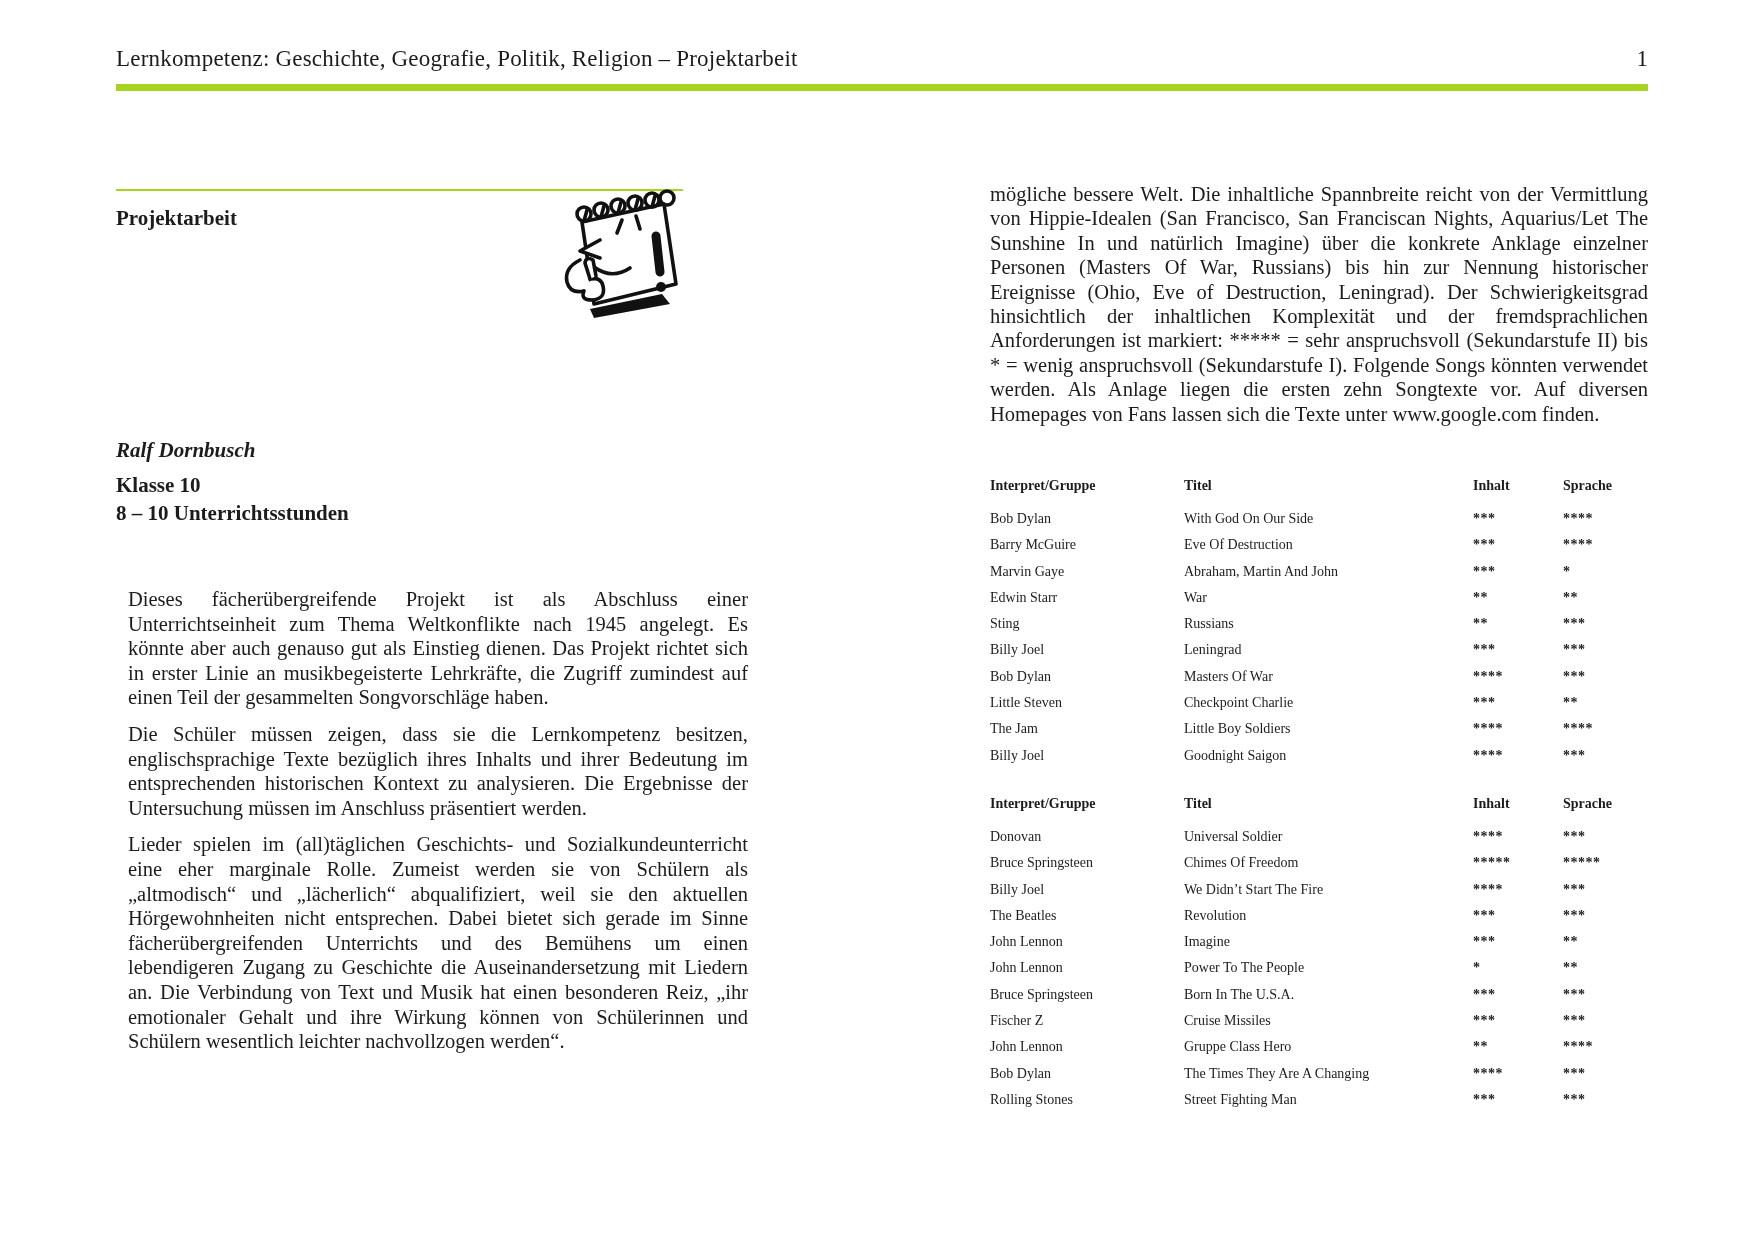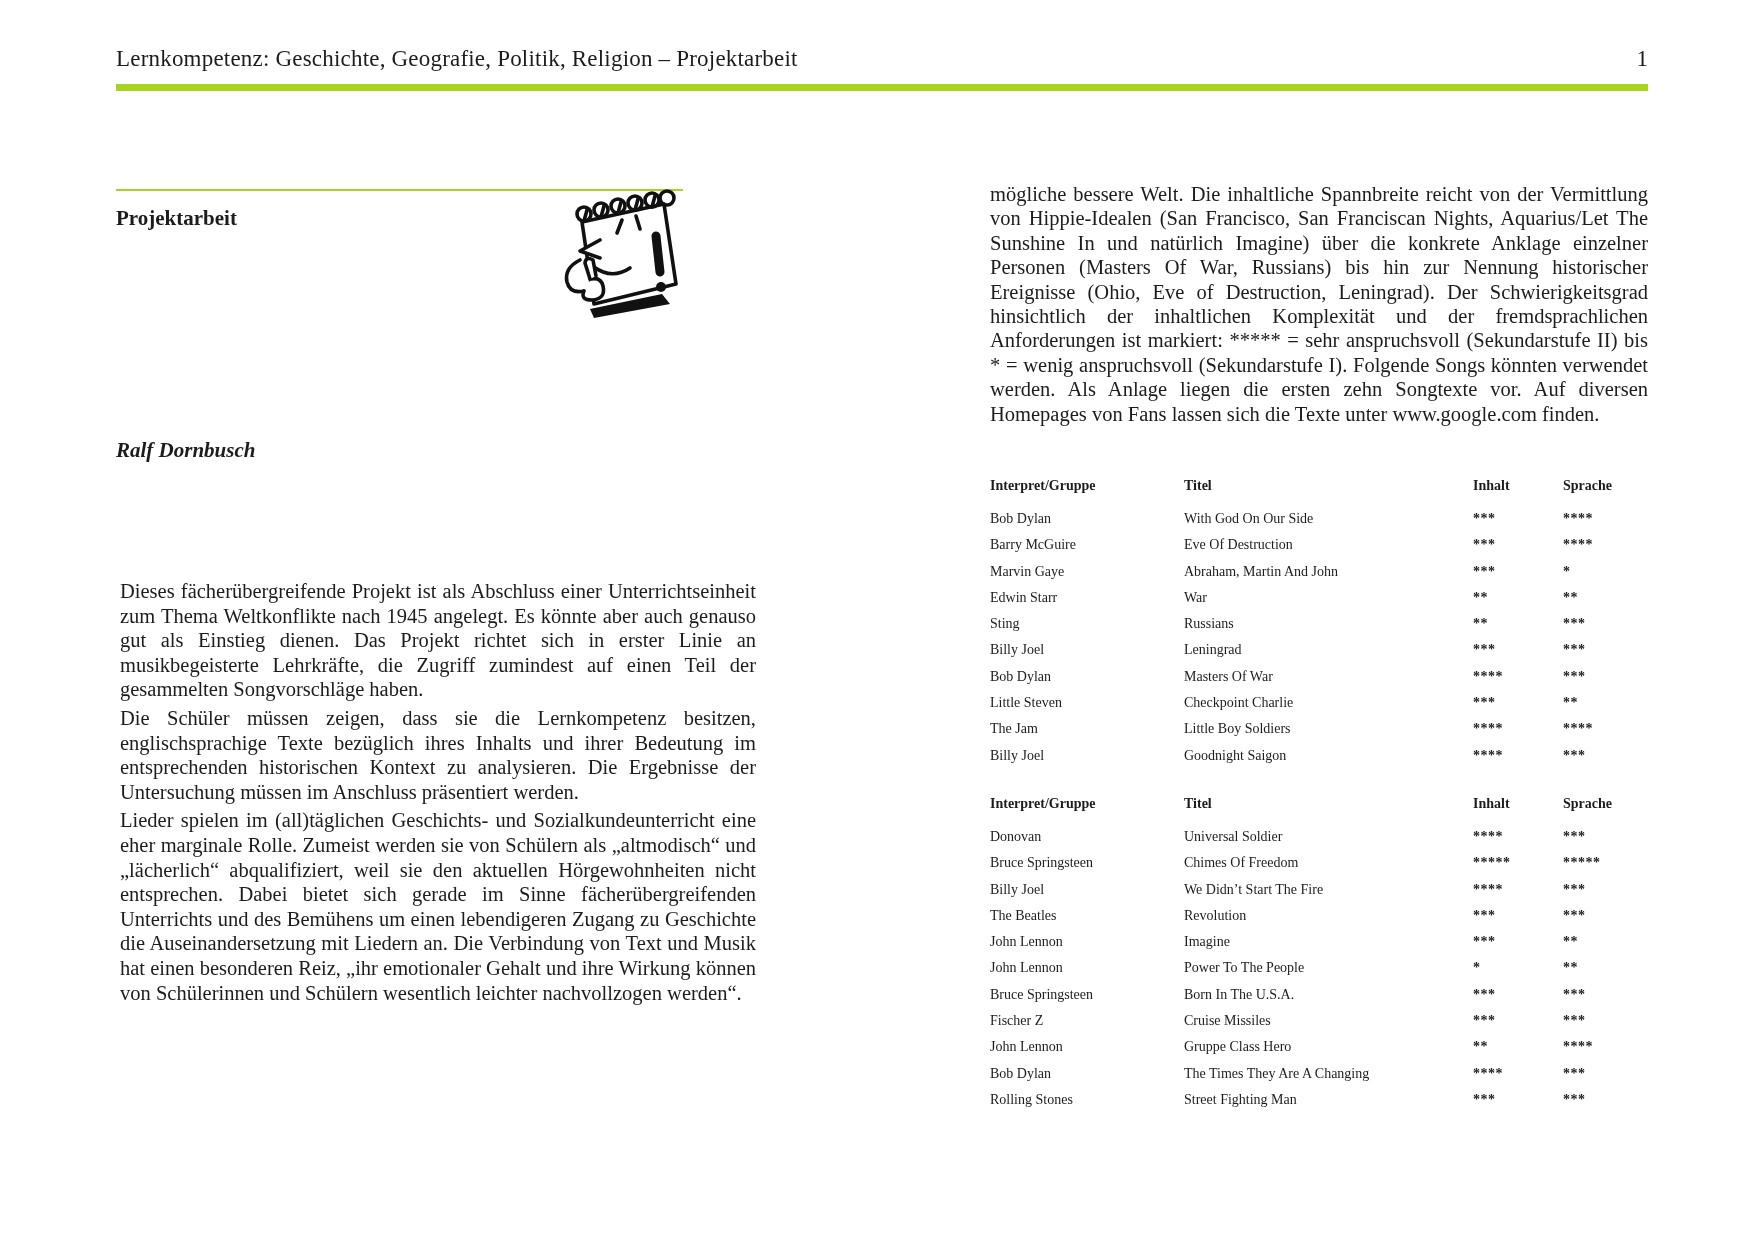--- a/index.html
+++ b/index.html
@@ -27,21 +27,21 @@
     font-family:"Liberation Sans",sans-serif;font-size:42px;line-height:46px;
     color:var(--title_green);letter-spacing:-0.5px;font-weight:400;
   }
   .illustration{position:absolute;left:560px;top:188px;width:128px;height:132px;}
   .author{position:absolute;left:116px;top:438px;font-size:21px;font-weight:bold;font-style:italic;}
   .meta{position:absolute;left:116px;top:471px;font-size:21px;font-weight:bold;line-height:28px;}
   .body-left{
     position:absolute;left:116px;top:575px;width:644px;
     font-size:20.5px;line-height:24.6px;text-align:justify;
   }
-  .body-left p{margin:4px;}
+  .body-left p{margin:12px;}
   
   .body-right{
     position:absolute;left:990px;top:182px;width:658px;
     font-size:20.5px;line-height:24.4px;text-align:justify;
   }
   .song-table{position:absolute;left:990px;width:658px;font-size:14px;}
   .song-table.t1{top:472px;}
   .song-table.t2{top:790px;}
   .thead,.trow{display:grid;grid-template-columns:194px 289px 90px 1fr;align-items:baseline;}
   .thead{font-weight:bold;line-height:27px;margin-bottom:7px;}
@@ -98,20 +98,24 @@
       <path d="M20 72 Q4 80 7 94 Q10 106 24 103"></path>
       <path d="M24 103 Q20 112 32 112 Q46 111 43 98 Q41 89 31 91" fill="#fff"></path>
       <path d="M30 91 L25 75 Q26 68 33 72 L36 88" fill="#fff"></path>
 
       <path d="M30 121 L102 106 L110 116 L34 130 Z" fill="#111" stroke="none"></path>
     </svg>
   </div>
 
   <div class="author">Ralf Dornbusch</div>
 
+  <div class="meta">
+    <div>Klasse 10</div>
+    <div>8 – 10 Unterrichtsstunden</div>
+  </div>
 
   <div class="body-left">
     <p>Dieses fächerübergreifende Projekt ist als Abschluss einer Unterrichtseinheit zum Thema Weltkonflikte nach 1945 angelegt. Es könnte aber auch genauso gut als Einstieg dienen. Das Projekt richtet sich in erster Linie an musikbegeisterte Lehrkräfte, die Zugriff zumindest auf einen Teil der gesammelten Songvorschläge haben.</p>
     <p>Die Schüler müssen zeigen, dass sie die Lernkompetenz besitzen, englischsprachige Texte bezüglich ihres Inhalts und ihrer Bedeutung im entsprechenden historischen Kontext zu analysieren. Die Ergebnisse der Untersuchung müssen im Anschluss präsentiert werden.</p>
     <p>Lieder spielen im (all)täglichen Geschichts- und Sozialkundeunterricht eine eher marginale Rolle. Zumeist werden sie von Schülern als „altmodisch“ und „lächerlich“ abqualifiziert, weil sie den aktuellen Hörgewohnheiten nicht entsprechen. Dabei bietet sich gerade im Sinne fächerübergreifenden Unterrichts und des Bemühens um einen lebendigeren Zugang zu Geschichte die Auseinandersetzung mit Liedern an. Die Verbindung von Text und Musik hat einen besonderen Reiz, „ihr emotionaler Gehalt und ihre Wirkung können von Schülerinnen und Schülern wesentlich leichter nachvollzogen werden“.</p>
   </div>
 
   <div class="body-right">
     <p style="margin:0">mögliche bessere Welt. Die inhaltliche Spannbreite reicht von der Vermittlung von Hippie-Idealen (San Francisco, San Franciscan Nights, Aquarius/Let The Sunshine In und natürlich Imagine) über die konkrete Anklage einzelner Personen (Masters Of War, Russians) bis hin zur Nennung historischer Ereignisse (Ohio, Eve of Destruction, Leningrad). Der Schwierigkeitsgrad hinsichtlich der inhaltlichen Komplexität und der fremdsprachlichen Anforderungen ist markiert: ***** = sehr anspruchsvoll (Sekundarstufe II) bis * = wenig anspruchsvoll (Sekundarstufe I). Folgende Songs könnten verwendet werden. Als Anlage liegen die ersten zehn Songtexte vor. Auf diversen Homepages von Fans lassen sich die Texte unter www.google.com finden.</p>
   </div>

